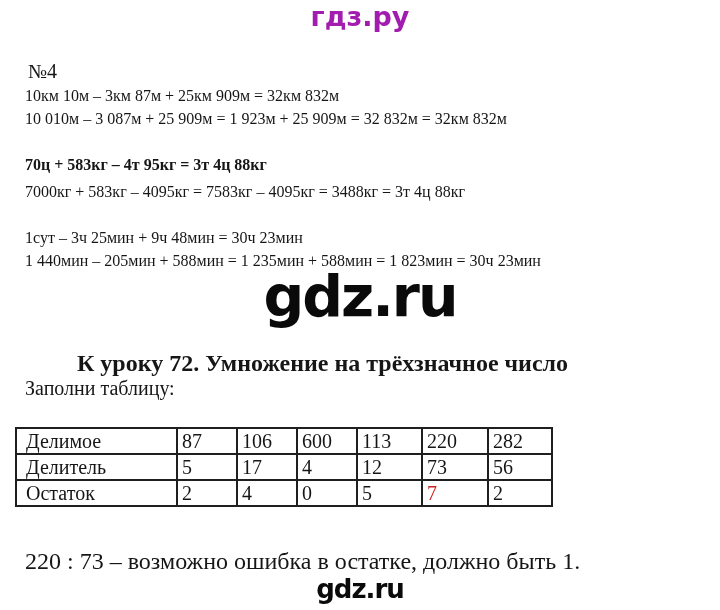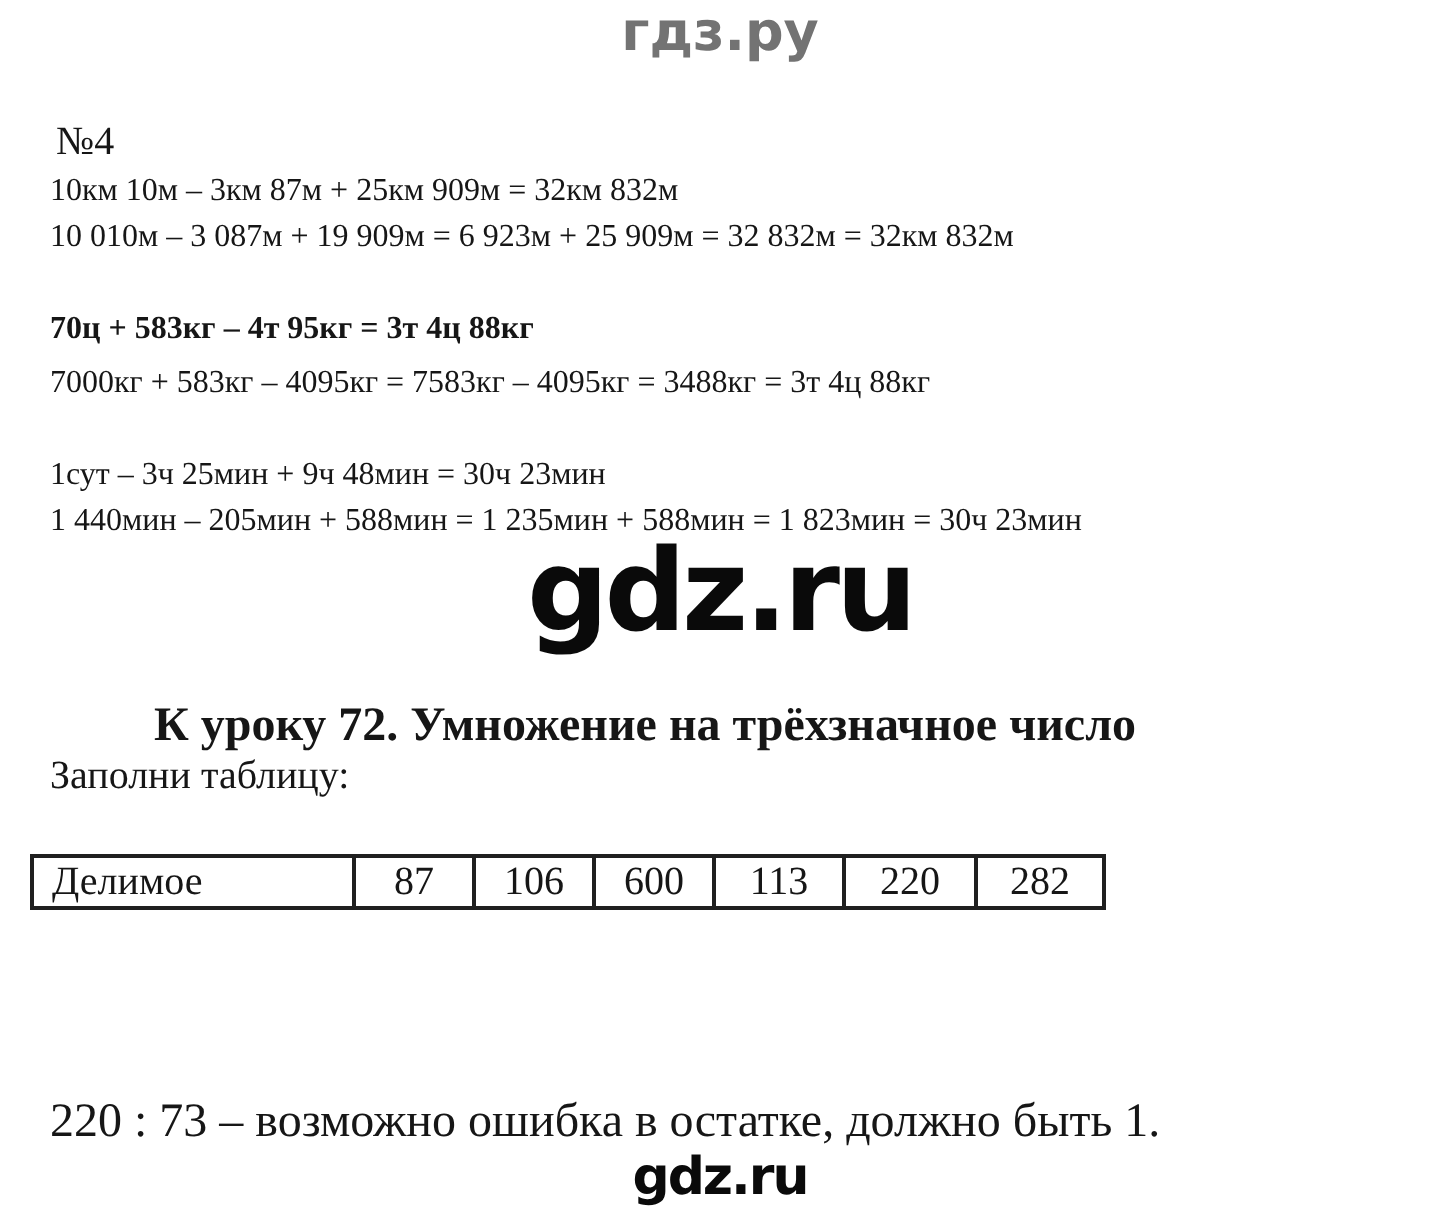--- a/index.html
+++ b/index.html
@@ -5,63 +5,63 @@
   html,body{margin:0;padding:0;}
   body{
     width:720px;height:610px;background:#ffffff;position:relative;
     font-family:"Liberation Serif","DejaVu Serif",serif;
     color:#161616;overflow:hidden;
   }
   .abs{position:absolute;white-space:nowrap;}
   .site-header{
     top:1px;left:0;width:720px;text-align:center;
     font-family:"DejaVu Sans","Liberation Sans",sans-serif;
-    font-weight:bold;font-size:27px;letter-spacing:0px;color:#737373;
+    font-weight:bold;font-size:27px;letter-spacing:0px;color:#a21caf;
   }
   .problem-line{font-size:16px;left:25px;}
   .problem-number{font-size:20px;left:28px;}
   .watermark{
     top:268px;left:0;width:720px;text-align:center;
     font-family:"DejaVu Sans","Liberation Sans",sans-serif;
     font-weight:bold;font-size:57px;letter-spacing:-2px;color:#0a0a0a;
     line-height:1;
   }
   .lesson-heading{
     top:350px;left:0;width:645px;text-align:center;
     font-weight:bold;font-size:24px;
   }
   .task-label{top:377px;left:25px;font-size:20px;}
   .division-table{
     position:absolute;top:427px;left:15px;
     border-collapse:collapse;font-size:20px;color:#161616;
   }
   .division-table td{
     border:2px solid #1f1f1f;height:24px;padding:0 4px;
-    text-align:center;vertical-align:middle;line-height:24px;
+    vertical-align:middle;line-height:24px;
   }
   .division-table td.row-label{
     text-align:left;padding-left:9px;width:146px;
   }
   .division-table td.num{width:50px;}
   .note-line{top:548px;left:25px;font-size:24px;}
   .site-footer{
     top:574px;left:0;width:720px;text-align:center;
     font-family:"DejaVu Sans","Liberation Sans",sans-serif;
     font-weight:bold;font-size:26px;letter-spacing:-1px;color:#0a0a0a;
   }
 </style>
 </head>
 <body>
 
 <div class="abs site-header">гдз.ру</div>
 
 <div class="abs problem-number" style="top:60px;">№4</div>
 
 <div class="abs problem-line" style="top:87px;">10км 10м – 3км 87м + 25км 909м = 32км 832м</div>
-<div class="abs problem-line" style="top:110px;">10 010м – 3 087м + 19 909м = 6 923м + 25 909м = 32 832м = 32км 832м</div>
+<div class="abs problem-line" style="top:110px;">10 010м – 3 087м + 25 909м = 1 923м + 25 909м = 32 832м = 32км 832м</div>
 
 <div class="abs problem-line" style="top:156px;font-weight:bold;">70ц + 583кг – 4т 95кг = 3т 4ц 88кг</div>
 <div class="abs problem-line" style="top:183px;">7000кг + 583кг – 4095кг = 7583кг – 4095кг = 3488кг = 3т 4ц 88кг</div>
 
 <div class="abs problem-line" style="top:229px;">1сут – 3ч 25мин + 9ч 48мин = 30ч 23мин</div>
 <div class="abs problem-line" style="top:252px;">1 440мин – 205мин + 588мин = 1 235мин + 588мин = 1 823мин = 30ч 23мин</div>
 
 <div class="abs watermark">gdz.ru</div>
 
 <div class="abs lesson-heading">К уроку 72. Умножение на трёхзначное число</div>
@@ -71,18 +71,36 @@
   <tbody>
       <tr>
     <td class="row-label">Делимое</td>
     <td class="num">87</td>
     <td class="num">106</td>
     <td class="num">600</td>
     <td class="num" style="width:55px;">113</td>
     <td class="num" style="width:56px;">220</td>
     <td class="num" style="width:54px;">282</td>
   </tr>
+  <tr>
+    <td class="row-label">Делитель</td>
+    <td class="num">5</td>
+    <td class="num">17</td>
+    <td class="num">4</td>
+    <td class="num">12</td>
+    <td class="num">73</td>
+    <td class="num">56</td>
+  </tr>
+  <tr>
+    <td class="row-label">Остаток</td>
+    <td class="num">2</td>
+    <td class="num">4</td>
+    <td class="num">0</td>
+    <td class="num">5</td>
+    <td class="num highlight-red" style="color: rgb(204, 34, 34);">7</td>
+    <td class="num">2</td>
+  </tr>
 </tbody>
   </table>
 
 <div class="abs note-line">220 : 73 – возможно ошибка в остатке, должно быть 1.</div>
 
 <div class="abs site-footer">gdz.ru</div>
 
 </body></html>

